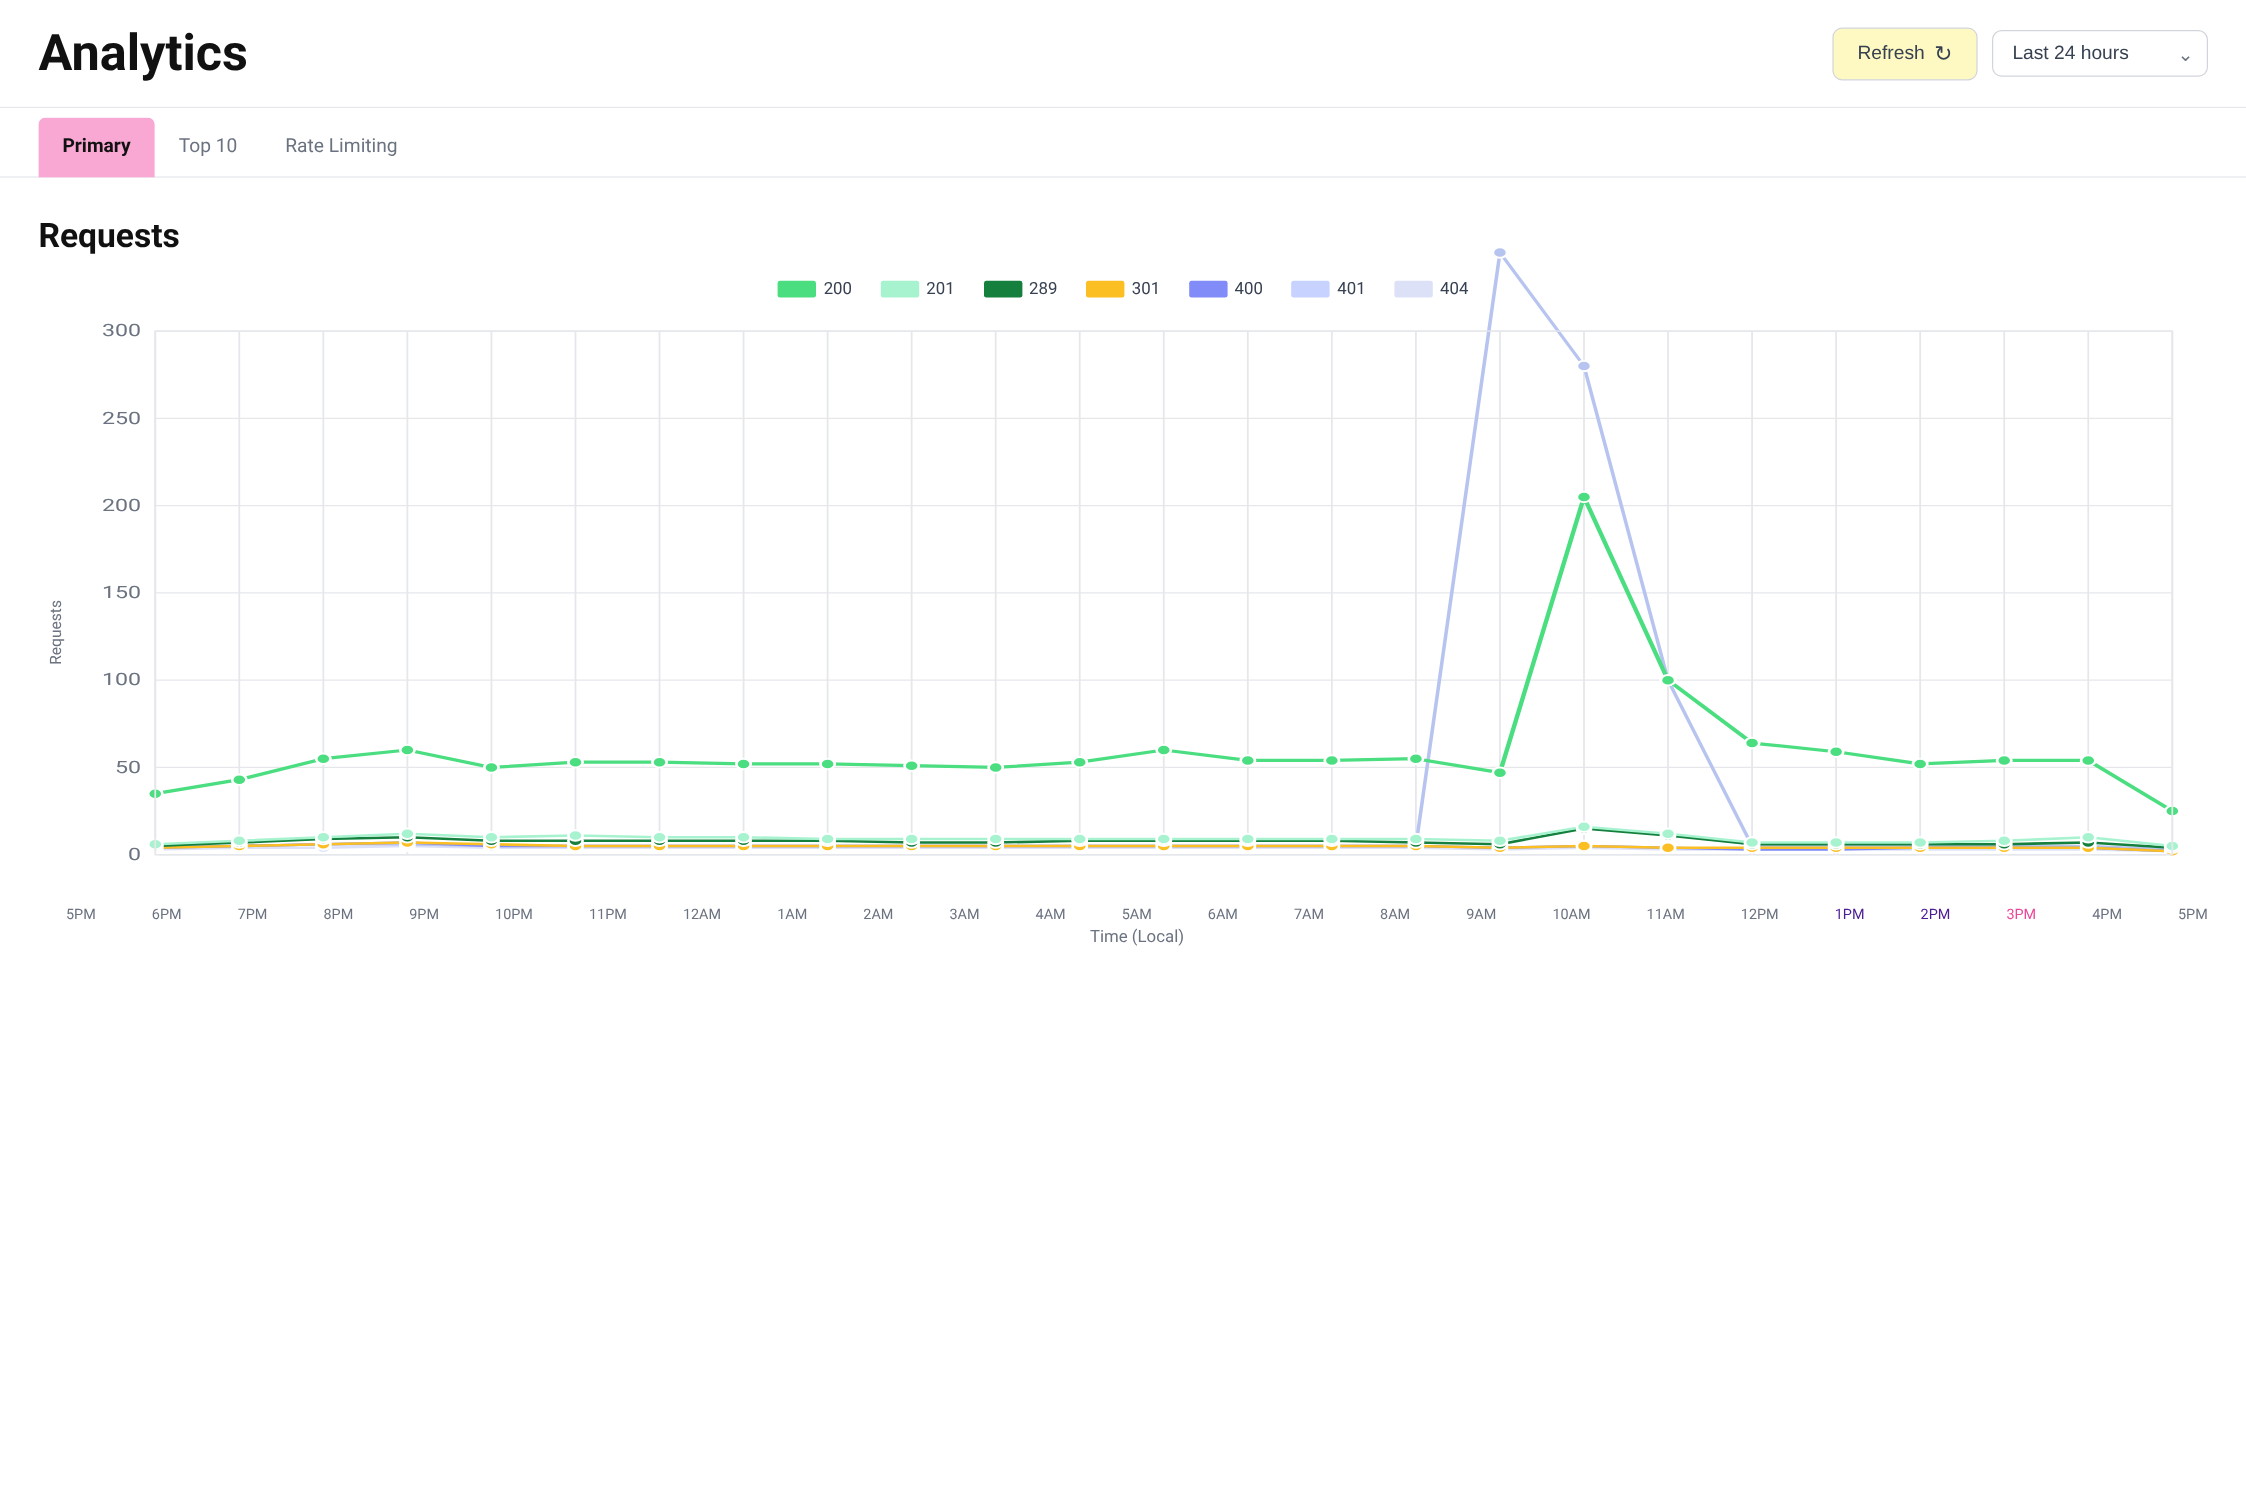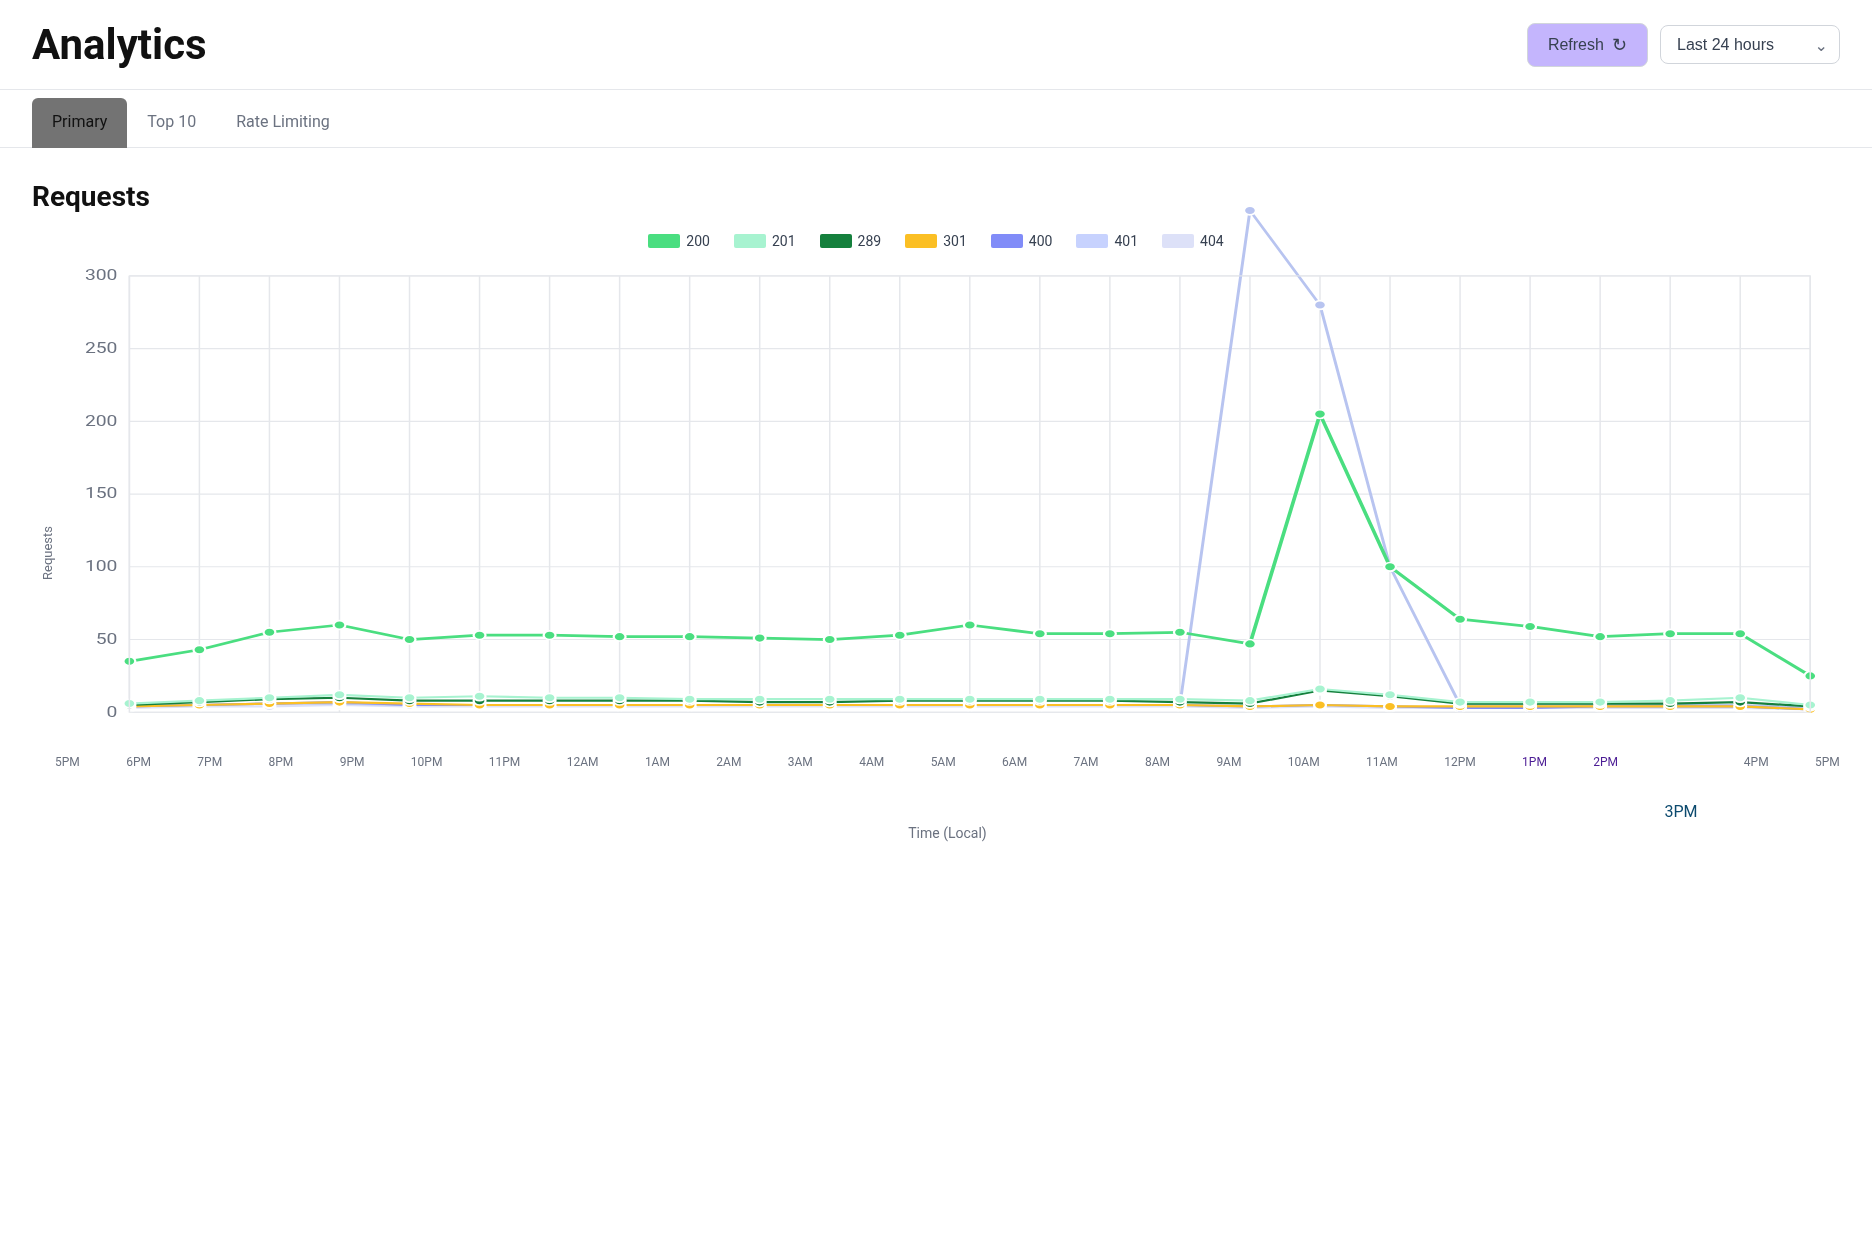--- a/index.html
+++ b/index.html
@@ -25,21 +25,21 @@
       align-items: center;
     }
 
     .refresh-btn {
       display: flex;
       align-items: center;
       gap: 8px;
       padding: 10px 20px;
       border: 1.5px solid #d1d5db;
       border-radius: 8px;
-      background: #c4b5fd;
+      background: #fef9c3;
       font-size: 16px;
       cursor: pointer;
       color: #374151;
     }
 
     .time-select-wrapper {
       position: relative;
     }
 
     .time-select-wrapper select {
@@ -75,22 +75,22 @@
       padding: 14px 20px;
       font-size: 16px;
       cursor: pointer;
       color: #6b7280;
       border-bottom: 3px solid transparent;
       margin-bottom: -1px;
     }
 
     .tab.active {
       color: #111;
-      font-weight: 400;
-      background: #737373;
+      font-weight: 700;
+      background: #f9a8d4;
       border-radius: 6px 6px 0 0;
       border-bottom: 3px solid transparent;
     }
 
     .main-content {
       padding: 32px 32px 32px 32px;
     }
 
     .chart-section-title {
       font-size: 28px;
@@ -474,21 +474,21 @@
             <span style="font-size: 12px; color: rgb(107, 114, 128);">5AM</span>
             <span style="font-size: 12px; color: rgb(107, 114, 128);">6AM</span>
             <span style="font-size: 12px; color: rgb(107, 114, 128);">7AM</span>
             <span style="font-size: 12px; color: rgb(107, 114, 128);">8AM</span>
             <span style="font-size: 12px; color: rgb(107, 114, 128);">9AM</span>
             <span style="font-size: 12px; color: rgb(107, 114, 128);">10AM</span>
             <span style="font-size: 12px; color: rgb(107, 114, 128);">11AM</span>
             <span style="font-size: 12px; color: rgb(107, 114, 128);">12PM</span>
             <span style="font-size: 12px; color: #4c1d95;">1PM</span>
             <span style="font-size: 12px; color: #4c1d95;">2PM</span>
-            <span style="font-size: 16px; color: #0c4a6e; margin-top: 47px;">3PM</span>
+            <span style="font-size: 12px; color: #ec4899;">3PM</span>
             <span style="font-size: 12px; color: rgb(107, 114, 128);">4PM</span>
             <span style="font-size: 12px; color: rgb(107, 114, 128);">5PM</span>
           </div>
         <div class="x-axis-title">Time (Local)</div>
       </div>
     </div>
   </div>
 </div>
 
 </body></html>

